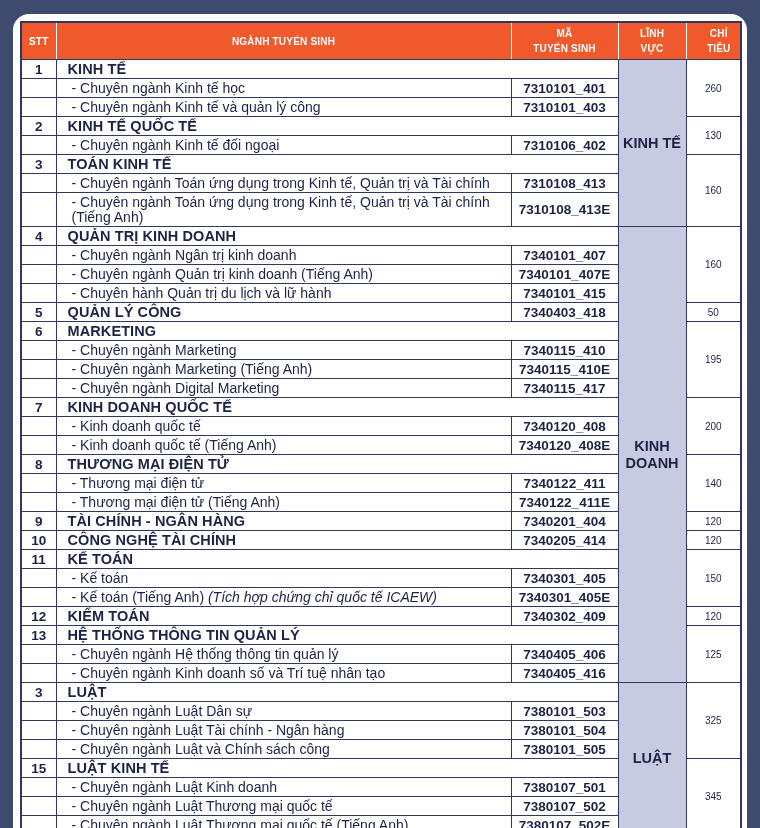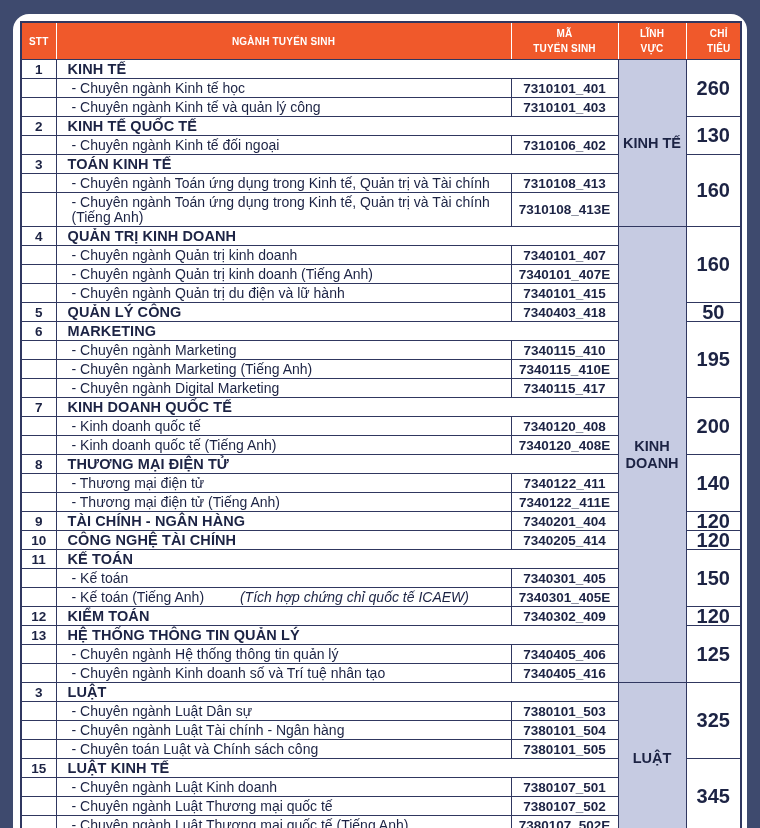--- a/index.html
+++ b/index.html
@@ -56,31 +56,31 @@
   tbody td {
     font-size: 14px;
     line-height: 15px;
     padding: 1.5px 6px;
     height: 18px;
     background: #FFFFFF;
   }
   td.stt   { text-align: center; font-weight: bold; font-size: 13.5px; padding: 1.5px 2px; }
   td.name.major { font-weight: bold; font-size: 14.5px; padding-left: 11px; letter-spacing: 0.1px; }
   td.name.sub   { padding-left: 15px; margin-left: 27px; }
-  td.name.sub em { font-style: italic; padding-left: 32px; }
+  td.name.sub em { font-style: italic; }
   td.code  { text-align: center; font-weight: bold; font-size: 13.5px; padding: 1.5px 2px; margin-left: 37px; }
   td.field {
     background: #C6CBE2;
     text-align: center;
     font-weight: bold;
     font-size: 14.5px;
     line-height: 17px;
     padding: 2px 4px;
   }
-  td.quota { text-align: center; font-weight: bold; font-size: 20px; padding: 1.5px 2px; }
+  td.quota { text-align: center; font-weight: normal; font-size: 10px; padding: 1.5px 2px; }
 </style>
 </head>
 <body>
 
 <div class="frame">
   <table>
     <colgroup>
       <col class="c-stt">
         <col class="c-name">
         <col class="c-code">
@@ -142,31 +142,31 @@
           <td class="code">7310108_413E</td>
         </tr>
         <tr>
           <td class="stt">4</td>
           <td class="name major" colspan="2">QUẢN TRỊ KINH DOANH</td>
           <td class="field" rowspan="24">KINH DOANH</td>
           <td class="quota" rowspan="4">160</td>
         </tr>
         <tr>
           <td class="stt"></td>
-          <td class="name sub">- Chuyên ngành Quản trị kinh doanh</td>
+          <td class="name sub">- Chuyên ngành Ngân trị kinh doanh</td>
           <td class="code">7340101_407</td>
         </tr>
         <tr>
           <td class="stt"></td>
           <td class="name sub">- Chuyên ngành Quản trị kinh doanh (Tiếng Anh)</td>
           <td class="code">7340101_407E</td>
         </tr>
         <tr>
           <td class="stt"></td>
-          <td class="name sub">- Chuyên ngành Quản trị du điện và lữ hành</td>
+          <td class="name sub">- Chuyên hành Quản trị du lịch và lữ hành</td>
           <td class="code">7340101_415</td>
         </tr>
         <tr>
           <td class="stt">5</td>
           <td class="name major">QUẢN LÝ CÔNG</td>
           <td class="code">7340403_418</td>
           <td class="quota" rowspan="1">50</td>
         </tr>
         <tr>
           <td class="stt">6</td>
@@ -277,21 +277,21 @@
           <td class="name sub">- Chuyên ngành Luật Dân sự</td>
           <td class="code">7380101_503</td>
         </tr>
         <tr>
           <td class="stt"></td>
           <td class="name sub">- Chuyên ngành Luật Tài chính - Ngân hàng</td>
           <td class="code">7380101_504</td>
         </tr>
         <tr>
           <td class="stt"></td>
-          <td class="name sub">- Chuyên toán Luật và Chính sách công</td>
+          <td class="name sub">- Chuyên ngành Luật và Chính sách công</td>
           <td class="code">7380101_505</td>
         </tr>
         <tr>
           <td class="stt">15</td>
           <td class="name major" colspan="2">LUẬT KINH TẾ</td>
           <td class="quota" rowspan="4">345</td>
         </tr>
         <tr>
           <td class="stt"></td>
           <td class="name sub">- Chuyên ngành Luật Kinh doanh</td>

